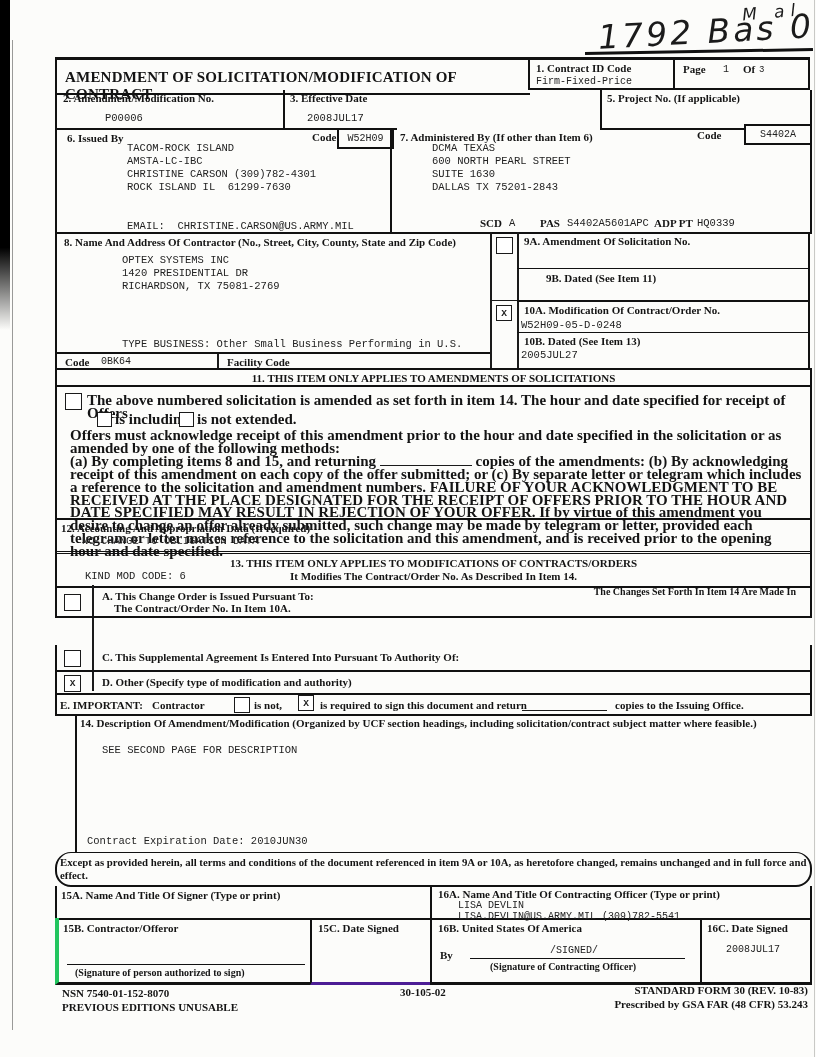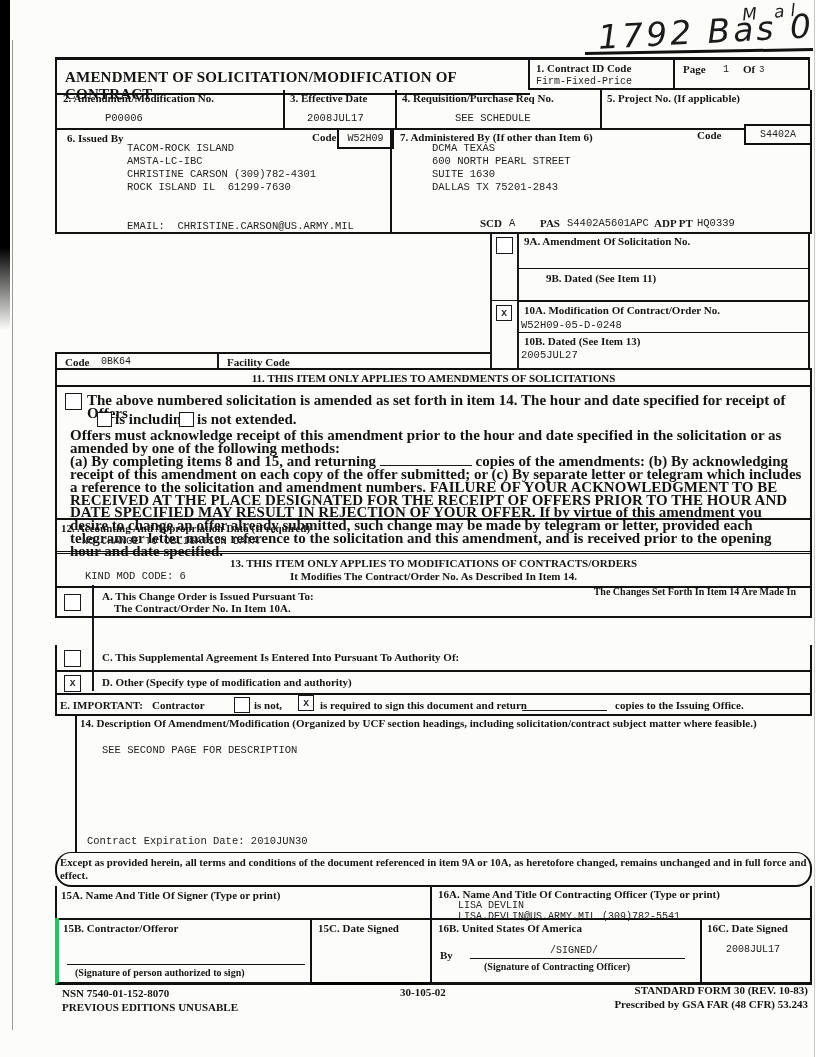--- a/index.html
+++ b/index.html
@@ -47,24 +47,20 @@
   </div>
 
   <div class="abs" style="left:55px;top:90px;width:228px;height:38px;border-left:2px solid #111;border-bottom:2px solid #111;">
     <div class="lbl" style="position:absolute;left:6px;top:2px;">2. Amendment/Modification No.</div>
     <div class="mono" style="position:absolute;left:48px;top:22px;">P00006</div>
   </div>
   <div class="abs" style="left:283px;top:90px;width:112px;height:38px;border-left:2px solid #111;border-bottom:2px solid #111;">
     <div class="lbl" style="position:absolute;left:5px;top:2px;">3. Effective Date</div>
     <div class="mono" style="position:absolute;left:22px;top:22px;">2008JUL17</div>
   </div>
-  <div class="abs" style="left:395px;top:90px;width:205px;height:38px;border-left:2px solid #111;border-bottom:2px solid #111;">
-    <div class="lbl" style="position:absolute;left:5px;top:2px;">4. Requisition/Purchase Req No.</div>
-    <div class="mono" style="position:absolute;left:58px;top:22px;">SEE SCHEDULE</div>
-  </div>
   <div class="abs" style="left:600px;top:90px;width:208px;height:38px;border-left:2px solid #111;border-bottom:2px solid #111;border-right:2px solid #111;">
     <div class="lbl" style="position:absolute;left:5px;top:2px;">5. Project No. (If applicable)</div>
   </div>
 
   <div class="abs" style="left:55px;top:128px;width:335px;height:104px;border-left:2px solid #111;border-bottom:2px solid #111;">
     <div class="lbl" style="position:absolute;left:10px;top:4px;">6. Issued By</div>
     <span class="lbl" style="position:absolute;left:255px;top:3px;">Code</span>
     <div style="position:absolute;left:280px;top:0px;width:53px;height:17px;border:2px solid #111;display:flex;align-items:center;justify-content:center;">
       <span class="mono-sm">W52H09</span>
     </div>
@@ -85,20 +81,27 @@
 SUITE 1630
 DALLAS TX 75201-2843</div>
     <span class="lbl" style="position:absolute;left:88px;top:89px;">SCD</span>
     <span class="mono" style="position:absolute;left:117px;top:89px;">A</span>
     <span class="lbl" style="position:absolute;left:148px;top:89px;">PAS</span>
     <span class="mono" style="position:absolute;left:175px;top:89px;">S4402A5601APC</span>
     <span class="lbl" style="position:absolute;left:262px;top:89px;">ADP PT</span>
     <span class="mono" style="position:absolute;left:305px;top:89px;">HQ0339</span>
   </div>
 
+  <div class="abs" style="left:55px;top:232px;width:435px;height:120px;border-left:2px solid #111;">
+    <div class="lbl" style="position:absolute;left:7px;top:4px;width:425px;">8. Name And Address Of Contractor (No., Street, City, County, State and Zip Code)</div>
+    <div class="mono" style="position:absolute;left:65px;top:22px;">OPTEX SYSTEMS INC
+1420 PRESIDENTIAL DR
+RICHARDSON, TX 75081-2769</div>
+    <div class="mono" style="position:absolute;left:65px;top:106px;">TYPE BUSINESS: Other Small Business Performing in U.S.</div>
+  </div>
   <div class="abs" style="left:55px;top:352px;width:435px;height:16px;border-top:2px solid #111;border-left:2px solid #111;">
     <span class="lbl" style="position:absolute;left:8px;top:2px;">Code</span>
     <span class="mono-sm" style="position:absolute;left:44px;top:2px;">0BK64</span>
     <div class="vline" style="left:160px;top:0;height:16px;"></div>
     <span class="lbl" style="position:absolute;left:170px;top:2px;">Facility Code</span>
   </div>
 
   <div class="vline" style="left:490px;top:232px;height:136px;"></div>
   <div class="vline" style="left:517px;top:232px;height:136px;"></div>
   <div class="hline" style="left:490px;top:300px;width:27px;border-top-width:1px;"></div>
@@ -193,29 +196,29 @@
     <div class="lbl" style="position:absolute;left:6px;top:2px;">16A. Name And Title Of Contracting Officer (Type or print)</div>
     <div class="mono" style="position:absolute;left:26px;top:13px;font-size:10px;">LISA DEVLIN</div>
     <div class="mono" style="position:absolute;left:26px;top:24px;font-size:10px;">LISA.DEVLIN@US.ARMY.MIL (309)782-5541</div>
   </div>
 
   <div class="abs" style="left:55px;top:918px;width:255px;height:64px;border-left:4px solid #22c55e;border-bottom:3px solid #111;">
     <div class="lbl" style="position:absolute;left:4px;top:4px;">15B. Contractor/Offeror</div>
     <div style="position:absolute;left:8px;top:46px;width:238px;border-top:1.5px solid #111;"></div>
     <div class="note" style="position:absolute;left:16px;top:49px;">(Signature of person authorized to sign)</div>
   </div>
-  <div class="abs" style="left:310px;top:918px;width:120px;height:64px;border-left:2px solid #111;border-bottom:3px solid #000000;">
+  <div class="abs" style="left:310px;top:918px;width:120px;height:64px;border-left:2px solid #111;border-bottom:3px solid #4c1d95;">
     <div class="lbl" style="position:absolute;left:6px;top:4px;">15C. Date Signed</div>
   </div>
   <div class="abs" style="left:430px;top:918px;width:270px;height:64px;border-left:2px solid #111;border-bottom:3px solid #111;">
     <div class="lbl" style="position:absolute;left:6px;top:4px;">16B. United States Of America</div>
     <span class="lbl" style="position:absolute;left:8px;top:31px;">By</span>
     <div class="mono" style="position:absolute;left:118px;top:26px;font-size:10px;">/SIGNED/</div>
     <div style="position:absolute;left:38px;top:40px;width:215px;border-top:1.5px solid #111;"></div>
-    <div class="note" style="position:absolute;left:52px;top:43px;">(Signature of Contracting Officer)</div>
+    <div class="note" style="position:absolute;left:58px;top:43px;">(Signature of Contracting Officer)</div>
   </div>
   <div class="abs" style="left:700px;top:918px;width:108px;height:64px;border-left:2px solid #111;border-bottom:3px solid #111;border-right:2px solid #111;">
     <div class="lbl" style="position:absolute;left:5px;top:4px;">16C. Date Signed</div>
     <div class="mono" style="position:absolute;left:24px;top:25px;font-size:10px;">2008JUL17</div>
   </div>
 
   <div class="lbl abs" style="left:62px;top:987px;">NSN 7540-01-152-8070</div>
   <div class="lbl abs" style="left:62px;top:1001px;">PREVIOUS EDITIONS UNUSABLE</div>
   <div class="lbl abs" style="left:400px;top:986px;">30-105-02</div>
   <div class="lbl abs" style="left:560px;top:984px;width:248px;text-align:right;">STANDARD FORM 30 (REV. 10-83)</div>

